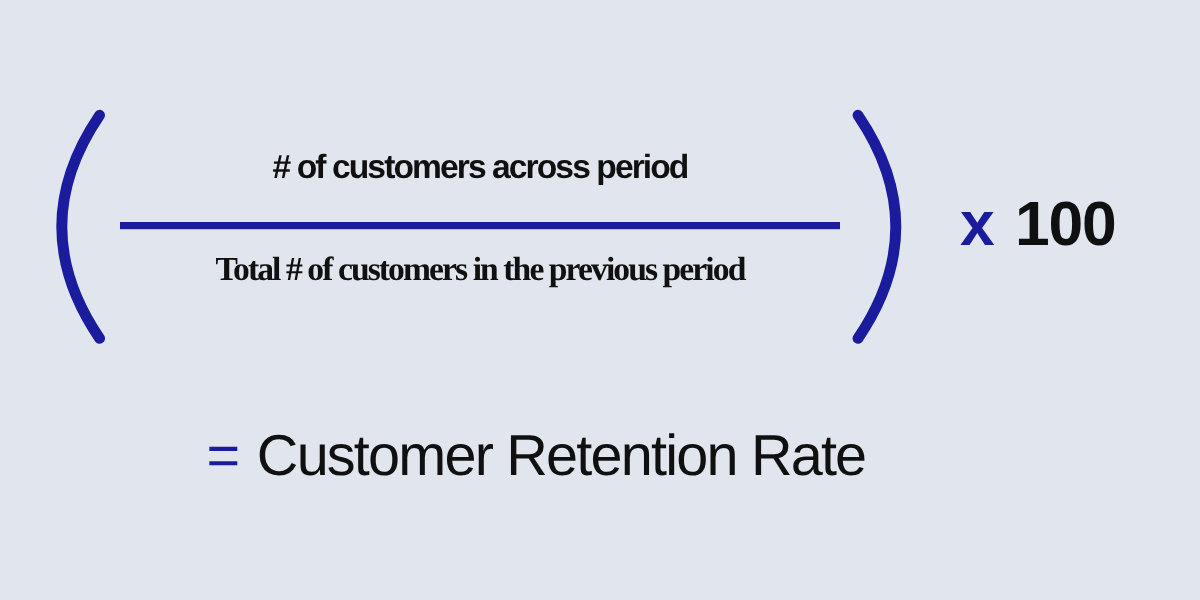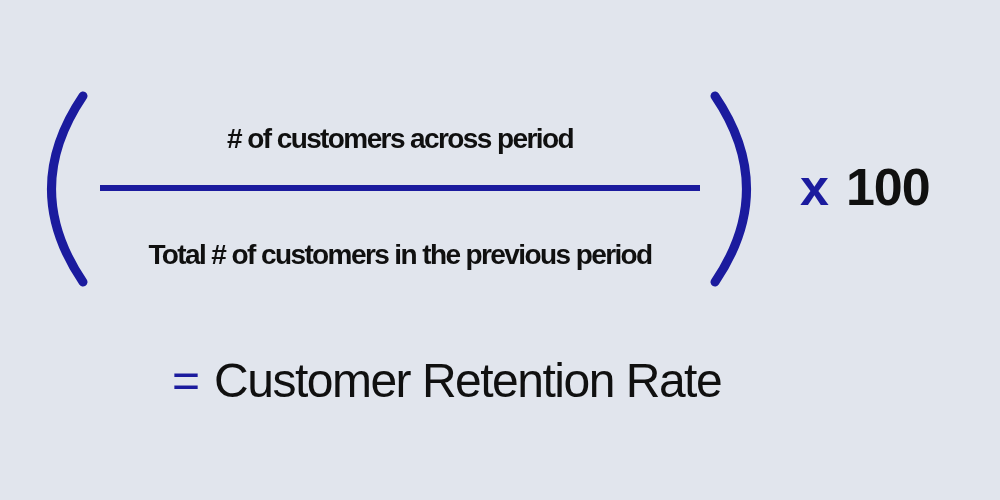--- a/index.html
+++ b/index.html
@@ -37,21 +37,21 @@
     left: 100px; width: 600px;
     text-align: center;
     font-weight: 700;
     font-size: 28px;
     letter-spacing: -1.6px;
     line-height: 34px;
     color: var(--ink);
     white-space: nowrap;
   }
   .numerator   { top: 122px; }
-  .denominator { top: 238px; }
+  .denominator { top: 208px; font-family: Liberation Serif, serif; }
   .fraction-bar {
     position: absolute;
     left: 100px; top: 185px;
     width: 600px; height: 6px;
     background: var(--accent);
   }
   .multiplier {
     position: absolute;
     left: 800px; top: 161px;
     font-weight: 700;

